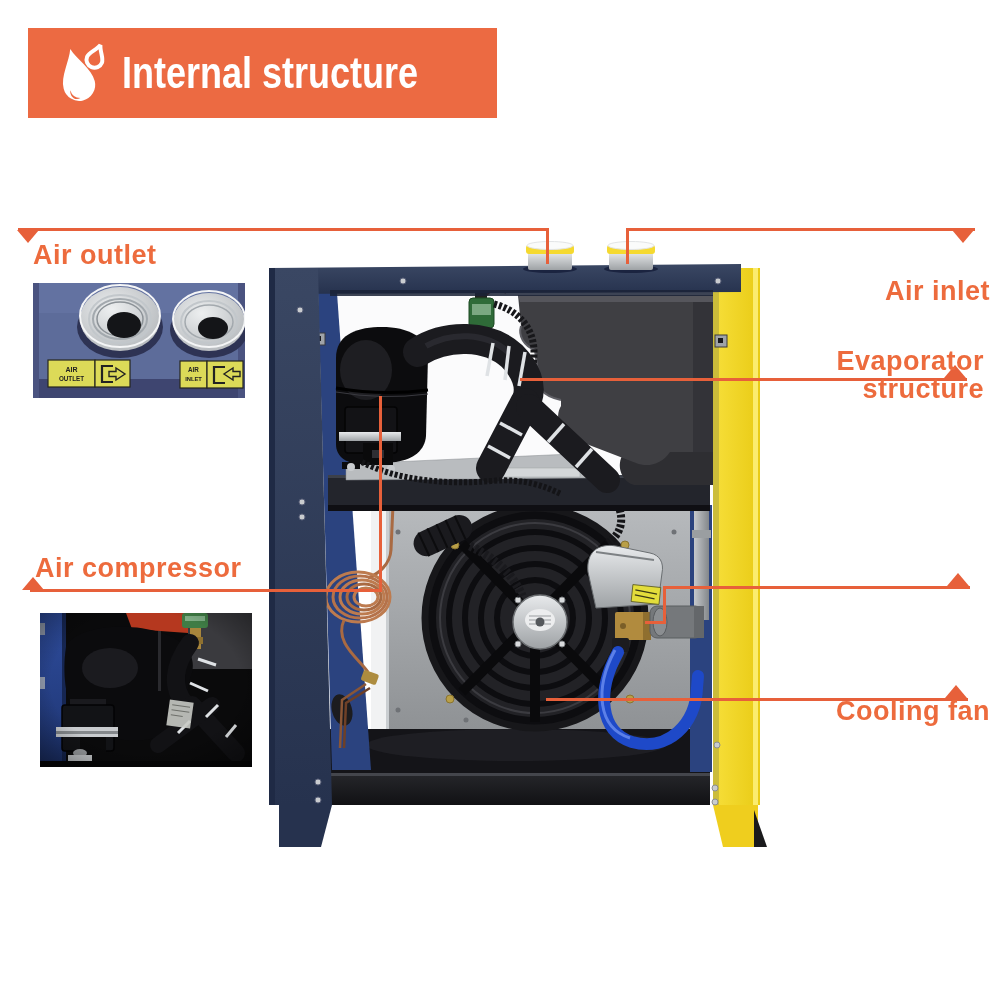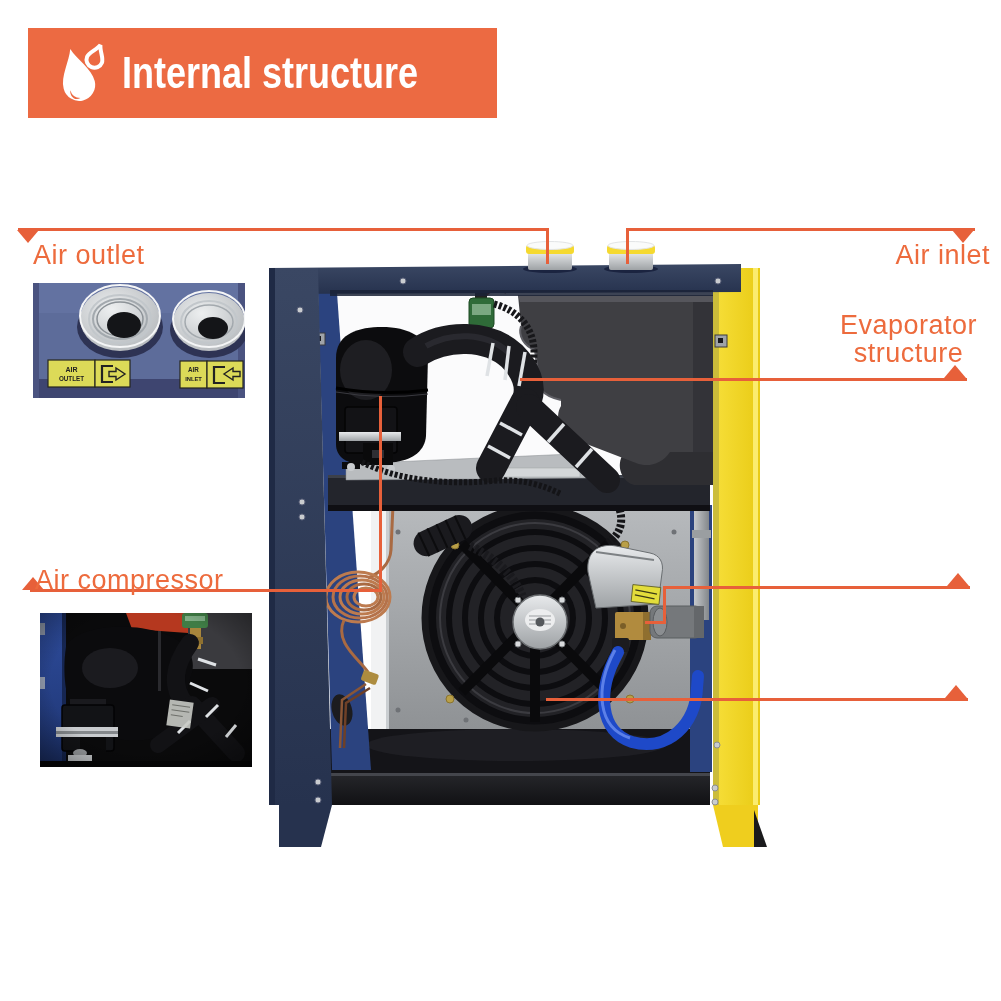--- a/index.html
+++ b/index.html
@@ -5,23 +5,23 @@
   html,body{margin:0;padding:0;background:#ffffff;}
   .stage{position:relative;width:1001px;height:1001px;background:#fff;overflow:hidden;
          font-family:"Liberation Sans",sans-serif;padding-left:32px;}
   
   .banner{position:absolute;left:28px;top:28px;width:469px;height:90px;background:#EC6A42;
           display:flex;align-items:center;}
   .banner .drop{margin-left:26px;width:56px;height:66px;flex:0 0 auto;}
   .banner h1{margin:0 0 0 12px;color:#fff;font-size:45px;font-weight:bold;letter-spacing:0px;
              transform:scaleX(.8);transform-origin:left center;white-space:nowrap;}
   
-  .co-label{position:absolute;color:#ED6B3D;font-weight:normal;font-size:27px;letter-spacing:.5px;
+  .co-label{position:absolute;color:#ED6B3D;font-weight:bold;font-size:27px;letter-spacing:.5px;
             white-space:nowrap;line-height:28px;}
-  .co-label.right{text-align:center;}
+  .co-label.right{text-align:right;margin-top:36px;}
   
   .ln{position:absolute;background:#E7603A;z-index:30;}
   .ln.h{height:3px;} .ln.v{width:3px;}
   .tri{position:absolute;width:0;height:0;z-index:31;}
   .tri.down{border-left:11px solid transparent;border-right:11px solid transparent;border-top:13px solid #E7603A;}
   .tri.up{border-left:11px solid transparent;border-right:11px solid transparent;border-bottom:13px solid #E7603A;}
   .co-label{z-index:32;}
   svg{position:absolute;}
 </style>
 </head>
@@ -399,35 +399,36 @@
   <div class="ln h" style="left:18px;top:228px;width:531px"></div>
   <div class="ln v" style="left:546px;top:228px;height:36px"></div>
   <div class="tri down" style="left:17px;top:230px"></div>
   <div class="co-label" style="left:33px;top:241px">Air outlet</div>
 
   <div class="ln h" style="left:626px;top:228px;width:349px"></div>
   <div class="ln v" style="left:626px;top:228px;height:36px"></div>
   <div class="tri down" style="left:952px;top:230px"></div>
   <div class="co-label right" style="right:43px;top:241px">Air inlet</div>
 
-  <div class="co-label right" style="right:56px;top:311px">
+  <div class="co-label right" style="right:49px;top:311px">
     <div>Evaporator</div>
     <div>structure</div>
   </div>
   <div class="tri up" style="left:944px;top:365px"></div>
   <div class="ln h" style="left:520px;top:378px;width:447px"></div>
 
   <div class="co-label right" style="right:38px;top:524px">
   </div>
   <div class="tri up" style="left:947px;top:573px"></div>
   <div class="ln h" style="left:663px;top:586px;width:307px"></div>
   <div class="ln v" style="left:663px;top:586px;height:38px"></div>
   <div class="ln h" style="left:645px;top:621px;width:21px"></div>
 
+  <div class="co-label right" style="right:43px;top:661px">Cooling fan</div>
   <div class="tri up" style="left:945px;top:685px"></div>
   <div class="ln h" style="left:546px;top:698px;width:422px"></div>
 
-  <div class="co-label" style="left:35px;top:566px">Air compressor</div>
+  <div class="co-label" style="left:35px;top:554px">Air compressor</div>
   <div class="tri up" style="left:22px;top:577px"></div>
   <div class="ln h" style="left:30px;top:589px;width:352px"></div>
   <div class="ln v" style="left:379px;top:396px;height:196px"></div>
 
 </div>
 
 </body></html>

